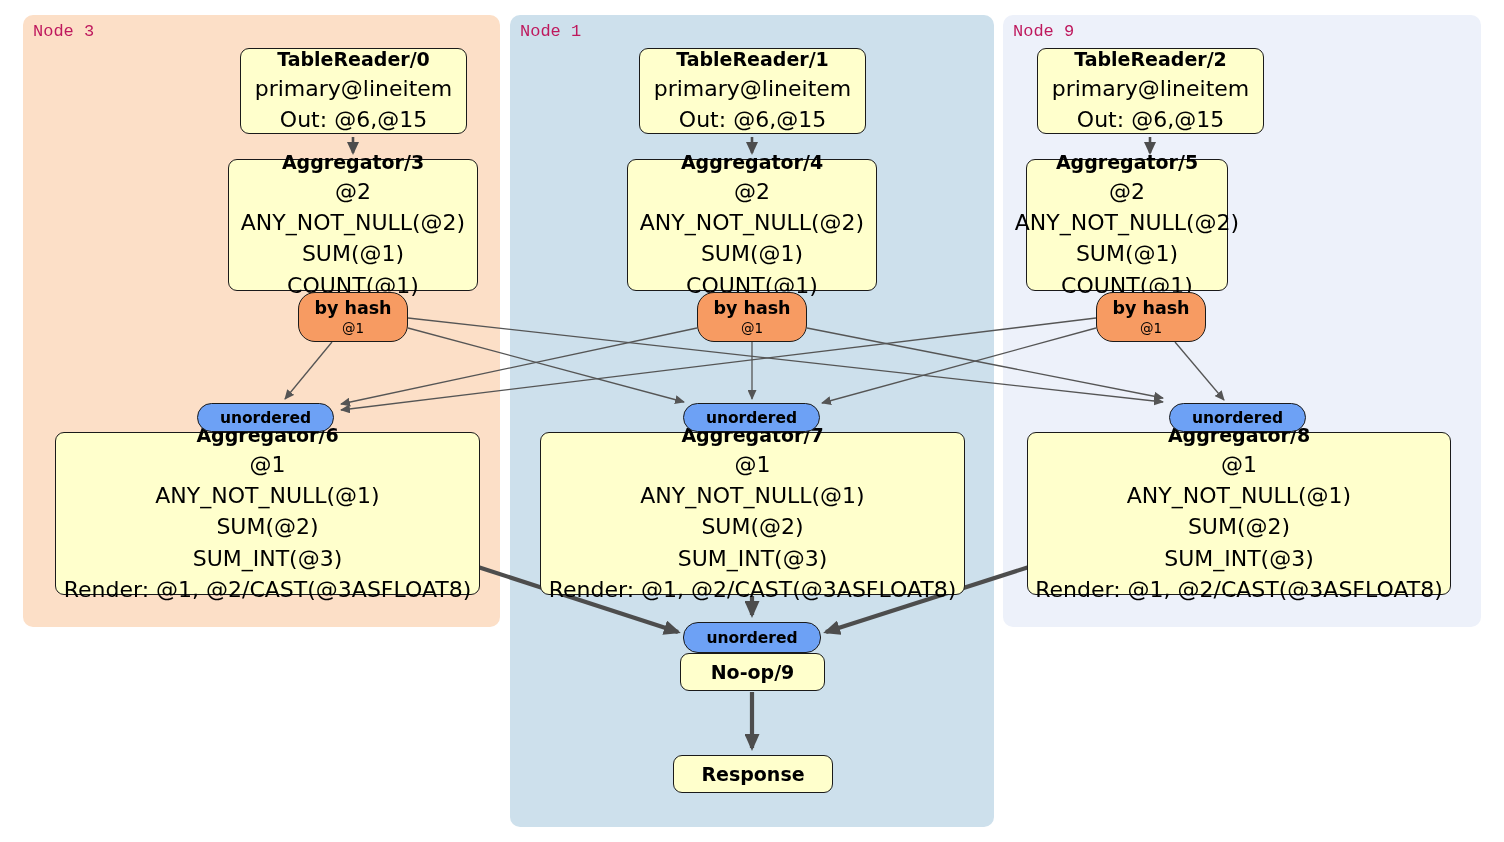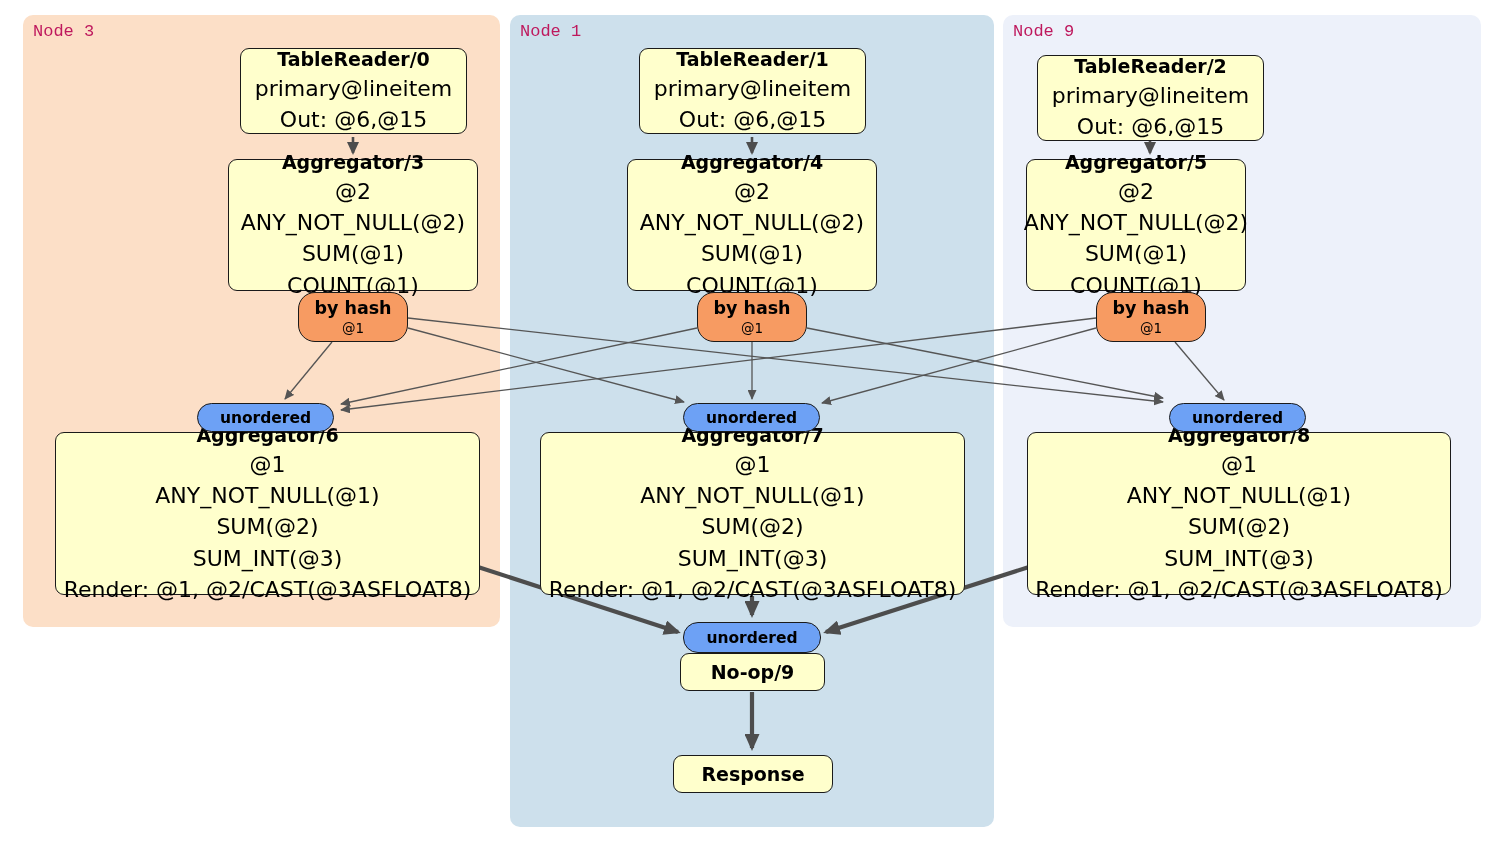--- a/index.html
+++ b/index.html
@@ -96,41 +96,41 @@
   <div class="box" style="left:240px;top:48px;width:227px;height:86px;">
     <div class="box-title">TableReader/0</div>
     <div class="box-line">primary@lineitem</div>
     <div class="box-line">Out: @6,@15</div>
   </div>
   <div class="box" style="left:639px;top:48px;width:227px;height:86px;">
     <div class="box-title">TableReader/1</div>
     <div class="box-line">primary@lineitem</div>
     <div class="box-line">Out: @6,@15</div>
   </div>
-  <div class="box" style="left:1037px;top:55px;width:227px;height:86px;">
+  <div class="box" style="left:1037px;top:48px;width:227px;height:86px;">
     <div class="box-title">TableReader/2</div>
     <div class="box-line">primary@lineitem</div>
     <div class="box-line">Out: @6,@15</div>
   </div>
 
   <div class="box" style="left:228px;top:159px;width:250px;height:132px;">
     <div class="box-title">Aggregator/3</div>
     <div class="box-line">@2</div>
     <div class="box-line">ANY_NOT_NULL(@2)</div>
     <div class="box-line">SUM(@1)</div>
     <div class="box-line">COUNT(@1)</div>
   </div>
   <div class="box" style="left:627px;top:159px;width:250px;height:132px;">
     <div class="box-title">Aggregator/4</div>
     <div class="box-line">@2</div>
     <div class="box-line">ANY_NOT_NULL(@2)</div>
     <div class="box-line">SUM(@1)</div>
     <div class="box-line">COUNT(@1)</div>
   </div>
-  <div class="box" style="left:1026px;top:159px;width:220px;height:132px;">
+  <div class="box" style="left:1026px;top:159px;width:202px;height:132px;">
     <div class="box-title">Aggregator/5</div>
     <div class="box-line">@2</div>
     <div class="box-line">ANY_NOT_NULL(@2)</div>
     <div class="box-line">SUM(@1)</div>
     <div class="box-line">COUNT(@1)</div>
   </div>
 
   <div class="pill pill-hash" style="left:298px;top:292px;width:110px;height:50px;">
     <div class="pill-label">by hash</div>
     <div class="pill-detail">@1</div>

